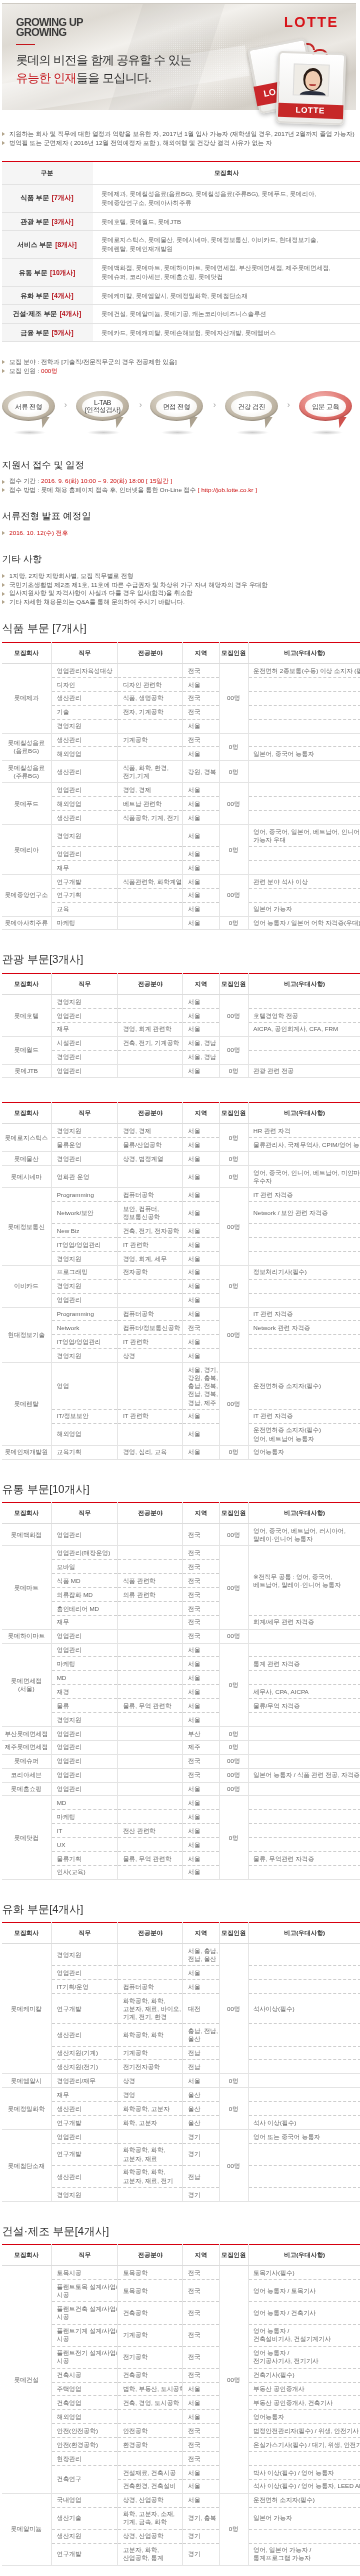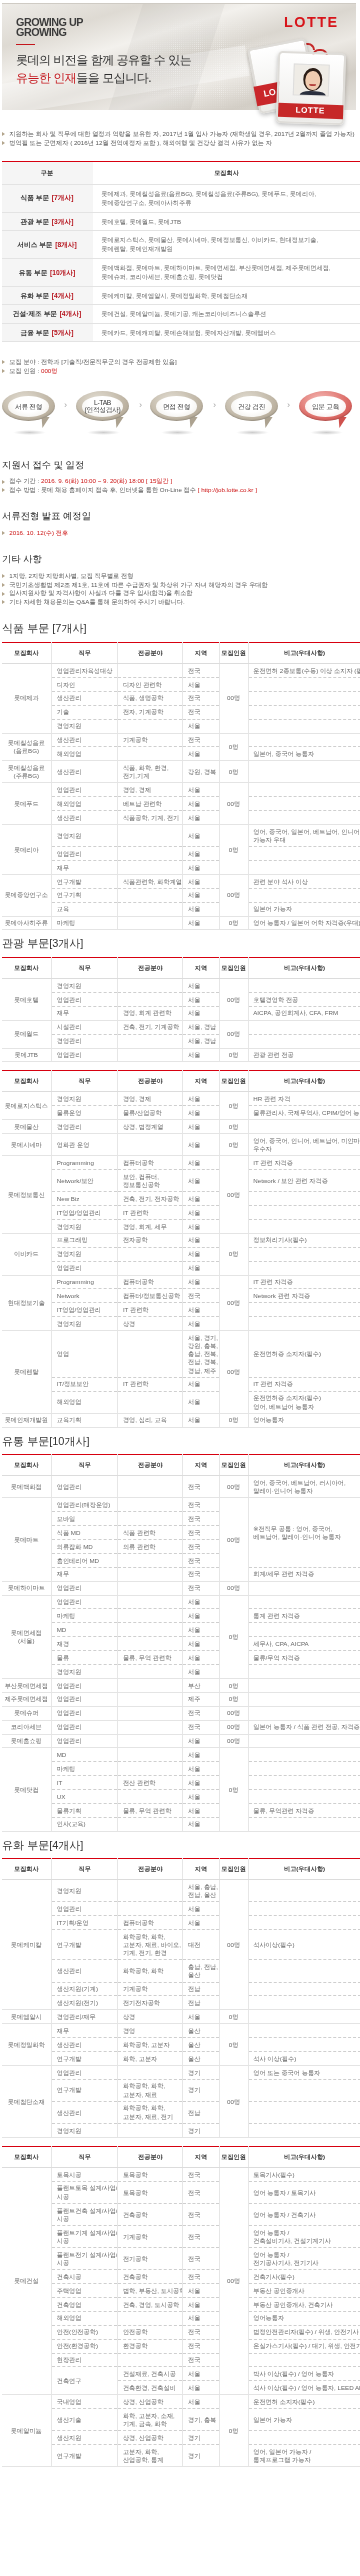--- a/index.html
+++ b/index.html
@@ -58,21 +58,21 @@
 .step .outer{position:absolute;inset:0;border-radius:50%;background:radial-gradient(ellipse at 40% 30%,#e2ddd2,#bdb3a2 65%,#a89e8c);box-shadow:inset 0 -1px 1.5px rgba(0,0,0,.18);}
 .step .tail{position:absolute;left:37px;top:26px;width:0;height:0;border-top:11.3px solid #aca290;border-left:6.2px solid transparent;border-right:2.1px solid transparent;transform:skewX(-25deg);}
 .step .inner{position:absolute;left:5.7px;right:5.7px;top:4.6px;bottom:4.6px;border-radius:50%;background:radial-gradient(ellipse at 50% 35%,#ffffff 45%,#eeebe5 100%);display:flex;align-items:center;justify-content:center;text-align:center;font-size:6.7px;color:#333;line-height:7.2px;white-space:pre;letter-spacing:-0.3px;}
 .step .shadow{position:absolute;left:11.3px;right:9.3px;top:39px;height:4.6px;border-radius:50%;background:radial-gradient(ellipse,rgba(0,0,0,.2),rgba(0,0,0,0) 70%);}
 .step.final .outer{background:radial-gradient(ellipse at 40% 30%,#f4b8b4,#dc6a65 62%,#c94845);}
 .step.final .tail{border-top-color:#cf514d;}
 .step.final .inner{background:radial-gradient(ellipse at 50% 35%,#fff 45%,#f8e4e3 100%);}
 .arrow{position:absolute;top:9.3px;font-size:9.3px;color:#a8a8a8;}
 
 
-.division{margin-top:8px;}
+.division{margin-top:24px;}
 .division.first{margin-top:16.5px;}
 .sub-title{font-size:11px;line-height:11.3px;color:#333;font-weight:normal;margin:0 0 7.2px 2.1px;}
 table.detail{width:359px;margin-left:1.5px;border-collapse:collapse;table-layout:fixed;border-top:1px solid #d7000f;}
 .detail th{padding:5.7px 0 6.2px;line-height:8.2px;font-weight:bold;color:#333;font-size:6.2px;border-bottom:1px solid #dcdcdc;border-left:0.5px solid #e6e6e6;text-align:center;}
 .detail th:first-child{border-left:none;}
 .detail td{padding:2.6px 0 2.1px 4.6px;line-height:8.2px;font-size:6.2px;color:#666;border-bottom:0.5px dashed #cfcfcf;border-left:0.5px solid #e6e6e6;white-space:pre;overflow:hidden;vertical-align:middle;}
 .detail td.co{border-left:none;text-align:center;padding-left:0;}
 .detail td.hc{text-align:center;padding-left:0;}
 .detail tr.last td,.detail td.solid{border-bottom:1px solid #e4e4e4;}
 </style>
@@ -942,20 +942,21 @@
           <tr class="last">
             <td>경영지원</td>
             <td></td>
             <td>경기</td>
             <td></td>
           </tr>
         </tbody>
       </table>
     </section>
     <section class="division">
+      <h3 class="sub-title">건설·제조 부문[4개사]</h3>
       <table class="detail">
         <colgroup>
           <col style="width:50px">
           <col style="width:66px">
           <col style="width:65px">
           <col style="width:36px">
           <col style="width:29px">
           <col style="width:112px">
         </colgroup>
         <thead>

